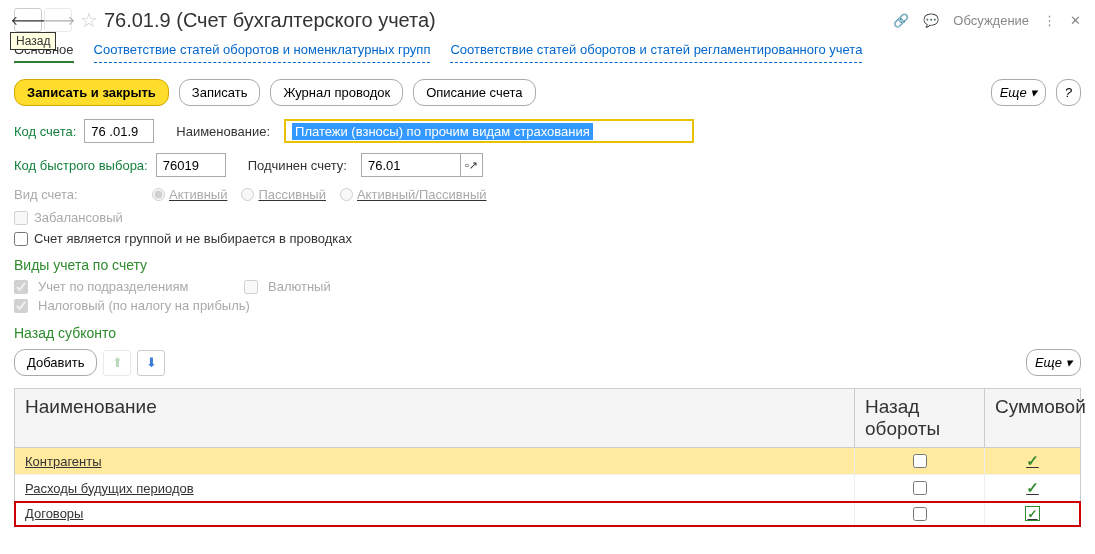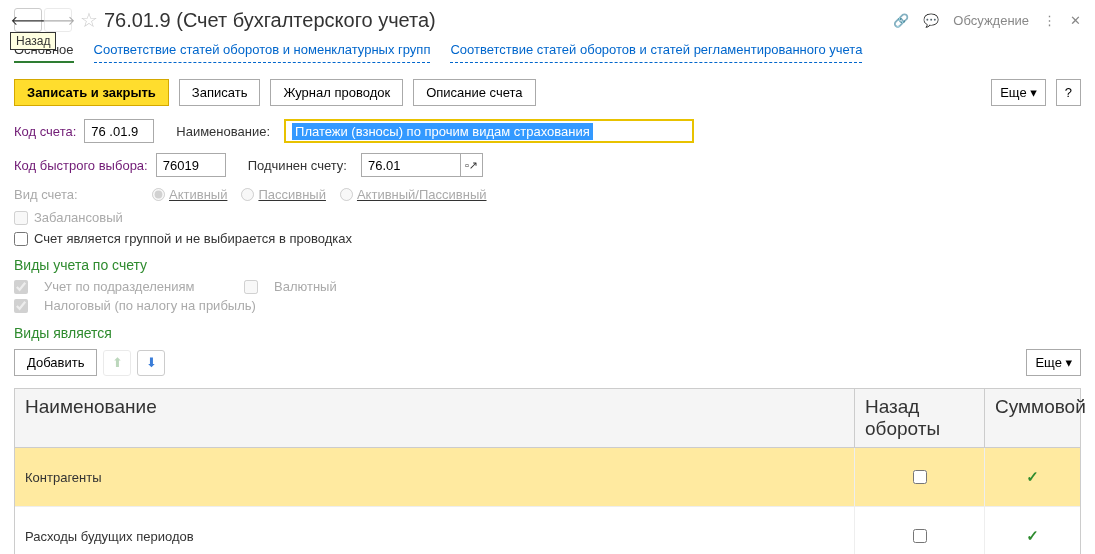--- a/index.html
+++ b/index.html
@@ -10,53 +10,53 @@
 .nav-btn.disabled { opacity: 0.4; }
 .back-tooltip { position: absolute; left: 10px; top: 32px; background: #ffffe1; border: 1px solid #333; padding: 1px 5px; font-size: 12px; z-index: 10; }
 .star-icon { color: #ccc; font-size: 20px; margin-right: 6px; }
 .title { font-size: 20px; font-weight: normal; color: #333; flex: 1; }
 .header-right { display: flex; align-items: center; gap: 14px; color: #888; }
 .header-right span { cursor: pointer; }
 .tabs { display: flex; gap: 20px; padding: 4px 14px 8px; font-size: 13px; }
 .tab { color: #0066cc; cursor: pointer; border-bottom: 1px dashed #0066cc; padding-bottom: 1px; }
 .tab.active { color: #333; border-bottom: 2px solid #2e7d32; padding-bottom: 4px; }
 .toolbar { display: flex; gap: 10px; padding: 8px 14px; align-items: center; }
-.btn { padding: 5px 12px; border: 1px solid #aaa; background: #fff; cursor: pointer; border-radius: 0; font-size: 13px; }
+.btn { padding: 5px 12px; border: 1px solid #aaa; background: #fff; cursor: pointer; border-radius: 11px; font-size: 13px; }
 .btn-primary { background: #ffdd2d; border-color: #d4a800; font-weight: bold; }
-.btn-more { padding: 5px 8px; }
+.btn-more { padding: 5px 8px; font-style: italic; }
 .spacer { flex: 1; }
 .form-row { display: flex; align-items: center; padding: 5px 14px; gap: 8px; }
-.form-label { color: #701a75; min-width: 130px; }
+.form-label { color: #15803d; min-width: 130px; }
 .form-label.disabled { color: #aaa; }
 .input { border: 1px solid #aaa; padding: 3px 6px; font-size: 13px; height: 24px; }
 .input-highlight { border: 2px solid #e8c200; background: #fff; }
 .input-selected { background: #3399ff; color: #fff; padding: 1px 3px; }
 .radio-group { display: flex; gap: 14px; text-decoration: underline; }
 .radio-item { display: flex; align-items: center; gap: 4px; color: #aaa; }
 .radio-item input { accent-color: #aaa; }
 .checkbox-row { display: flex; align-items: center; gap: 6px; padding: 3px 14px; }
 .checkbox-row.disabled { color: #aaa; }
 .section-title { color: #2e8b2e; font-size: 14px; padding: 8px 14px 2px; }
 .check-grid { padding: 2px 14px; }
 .check-line { display: flex; gap: 30px; padding: 2px 0; }
-.check-item { display: flex; align-items: center; gap: 16px; color: #aaa; min-width: 200px; }
+.check-item { display: flex; align-items: center; gap: 10px; color: #aaa; min-width: 200px; }
 .subkonto-bar { display: flex; gap: 6px; padding: 6px 14px; align-items: center; }
 .arrow-btn { width: 28px; height: 26px; border: 1px solid #ccc; background: #fff; display: flex; align-items: center; justify-content: center; border-radius: 3px; cursor: pointer; }
 .arrow-btn.disabled { opacity: 0.4; }
 .table { margin: 6px 14px 0; border: 1px solid #ccc; }
 .table-head { display: flex; background: #f5f5f5; border-bottom: 1px solid #ccc; }
 .th { padding: 7px 10px; border-right: 1px solid #ccc; font-size: 19px; }
 .th:last-child { border-right: none; }
 .th1 { flex: 1; }
 .th2 { width: 130px; }
 .th3 { width: 95px; }
 .table-row { display: flex; border-bottom: 1px solid #eee; }
 .table-row.selected { background: #ffeaa0; }
 .table-row.highlighted { outline: 2px solid #cc0000; outline-offset: -1px; }
-.td { padding: 20px 10px; border-right: 1px solid #eee; display: flex; align-items: center; }
+.td { padding: 4px 10px; border-right: 1px solid #eee; display: flex; align-items: center; text-decoration: underline; }
 .td:last-child { border-right: none; }
 .td1 { flex: 1; }
 .td2 { width: 130px; justify-content: center; }
 .td3 { width: 95px; justify-content: center; }
 .check-mark { color: #2e8b2e; font-size: 15px; font-weight: bold; }
 .check-mark.boxed { border: 1px solid #2e8b2e; width: 15px; height: 15px; display: flex; align-items: center; justify-content: center; font-size: 12px; }
 input[type=checkbox] { width: 14px; height: 14px; }
 .parent-field { display: flex; align-items: center; }
 .open-btn { width: 22px; height: 24px; border: 1px solid #aaa; border-left: none; display: flex; align-items: center; justify-content: center; cursor: pointer; font-size: 11px; }
 </style>
@@ -156,21 +156,21 @@
       </div>
   </div>
   <div class="check-line">
     <div class="check-item">
         <input type="checkbox" checked="" disabled="" style=""> 
         <span>Налоговый (по налогу на прибыль)</span>
       </div>
   </div>
 </div>
 
-<div class="section-title">Виды является</div>
+<div class="section-title">Назад субконто</div>
 <div class="subkonto-bar">
   <button class="btn">Добавить</button>
   <div class="arrow-btn disabled">
       <span style="color:#5a9e5a">⬆</span>
     </div>
   <div class="arrow-btn">
       <span style="color:#3b7dd8">⬇</span>
     </div>
   <div class="spacer"></div>
   <button class="btn btn-more"><span>Еще</span> ▾</button>

